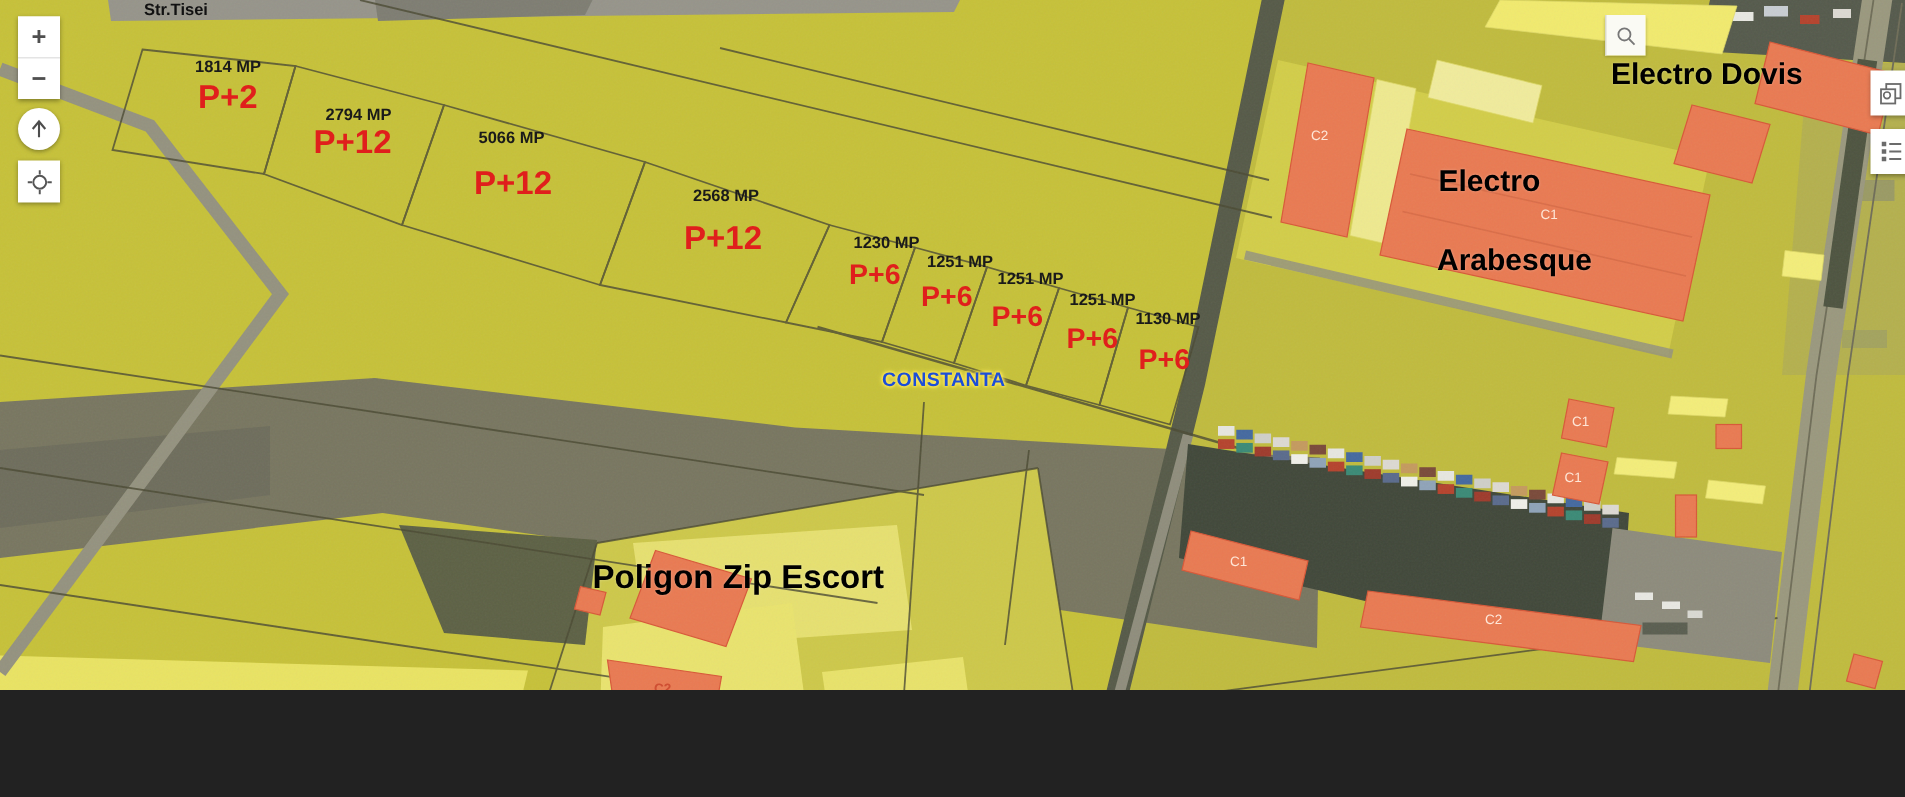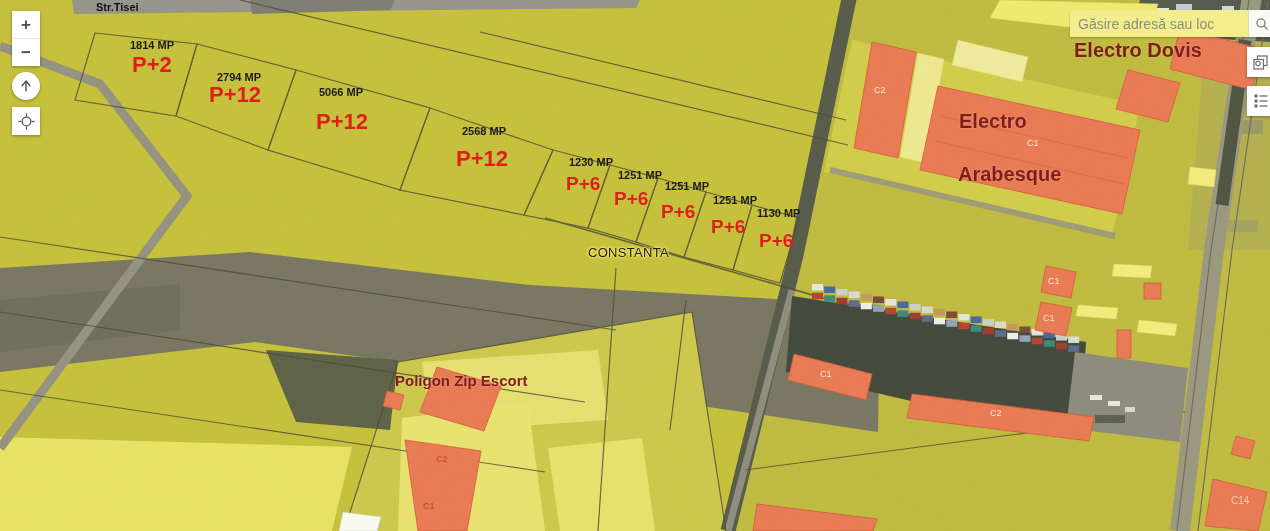--- a/index.html
+++ b/index.html
@@ -1,26 +1,26 @@
 <!DOCTYPE html>
 <html><head>
 <meta charset="utf-8">
 <style>
   html,body{margin:0;padding:0;overflow:hidden;background:#222;}
-  #app{position:relative;width:1270px;height:531px;overflow:hidden;
+  #app{position:relative;width:1270px;height:460px;overflow:hidden;
        font-family:"Liberation Sans",sans-serif;background:#c6c139;}
   #maplayers{position:absolute;left:0;top:0;}
   
   .lbl{position:absolute;white-space:nowrap;pointer-events:none;line-height:1.05;}
   .lbl-area{font-size:11px;font-weight:bold;color:#1a1a1a;}
   .lbl-regime{font-weight:bold;color:#e01f1c;font-size:22px;}
   .lbl-regime.small{font-size:19px;}
-  .lbl-place{font-weight:bold;color:#7f1d1d;font-size:20px;text-shadow:0 0 2px rgba(255,255,255,.3);}
-  .lbl-place.md{font-size:15px;}
-  .lbl-city{font-weight:normal;color:#0f172a;font-size:13px;letter-spacing:.3px;
+  .lbl-place{font-weight:bold;color:#000000;font-size:20px;text-shadow:0 0 2px rgba(255,255,255,.3);}
+  .lbl-place.md{font-size:22px;}
+  .lbl-city{font-weight:bold;color:#1d4ed8;font-size:13px;letter-spacing:.3px;
             text-shadow:0 0 2px #ffe95a,0 0 2px #ffe95a,0 0 3px #ffe95a,0 0 4px #ffe95a;}
   .lbl-street{font-weight:bold;color:#111;font-size:11px;}
   .lbl-bldg{font-size:9px;color:rgba(255,236,222,.95);}
   .lbl-bldg.red{color:#cf4f33;font-weight:bold;}
   .lbl-bldg.c14{font-size:10px;color:#ffcdb0;}
   
   .ctl{position:absolute;background:#fff;box-shadow:0 1px 3px rgba(0,0,0,.35);
        display:flex;align-items:center;justify-content:center;color:#5a5a5a;cursor:pointer;}
   #zoomgrp{left:12px;top:11px;width:28px;flex-direction:column;padding:0;}
   .zbtn{width:28px;height:27px;display:flex;align-items:center;justify-content:center;
@@ -262,21 +262,20 @@
     <svg width="17" height="17" viewBox="0 0 17 17">
       <circle cx="8.5" cy="8.5" r="4.3" fill="none" stroke="#555" stroke-width="1.3"></circle>
       <line x1="8.5" y1="0.5" x2="8.5" y2="3.4" stroke="#555" stroke-width="1.3"></line>
       <line x1="8.5" y1="13.6" x2="8.5" y2="16.5" stroke="#555" stroke-width="1.3"></line>
       <line x1="0.5" y1="8.5" x2="3.4" y2="8.5" stroke="#555" stroke-width="1.3"></line>
       <line x1="13.6" y1="8.5" x2="16.5" y2="8.5" stroke="#555" stroke-width="1.3"></line>
     </svg>
   </div>
 
   <div id="searchwrap">
-    <input id="searchinput" type="text" placeholder="Găsire adresă sau loc" style="">
     <button id="searchbtn">
       <svg width="16" height="16" viewBox="0 0 16 16">
         <circle cx="6.8" cy="6.8" r="4.6" fill="none" stroke="#777" stroke-width="1.4"></circle>
         <line x1="10.3" y1="10.3" x2="14.5" y2="14.5" stroke="#777" stroke-width="1.4"></line>
       </svg>
     </button>
   </div>
 
   <div class="ctl" id="basemapbtn">
     <svg width="17" height="17" viewBox="0 0 17 17">

